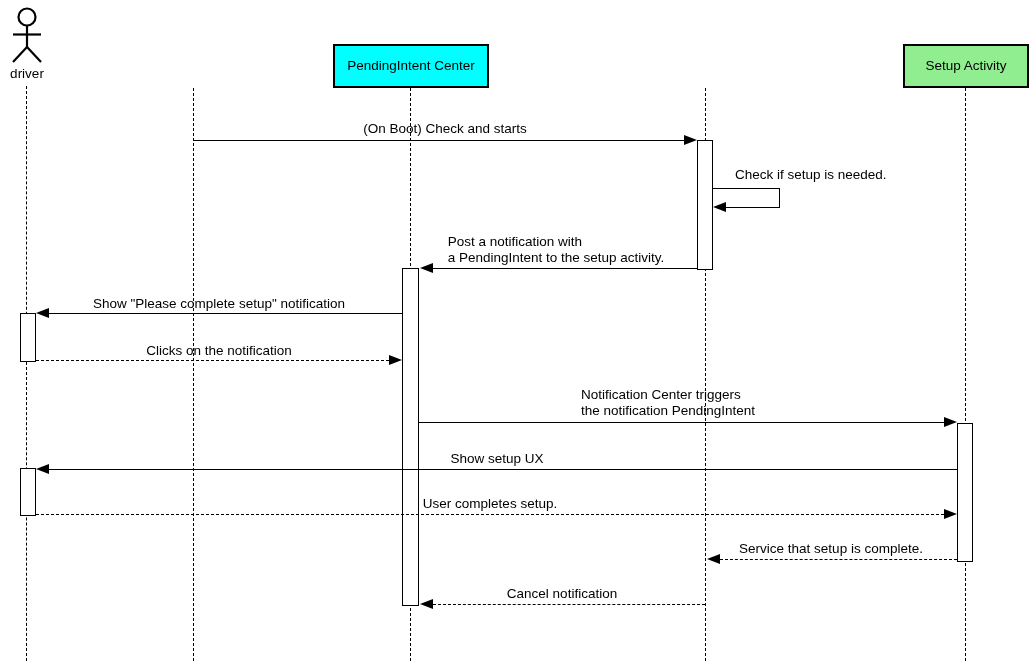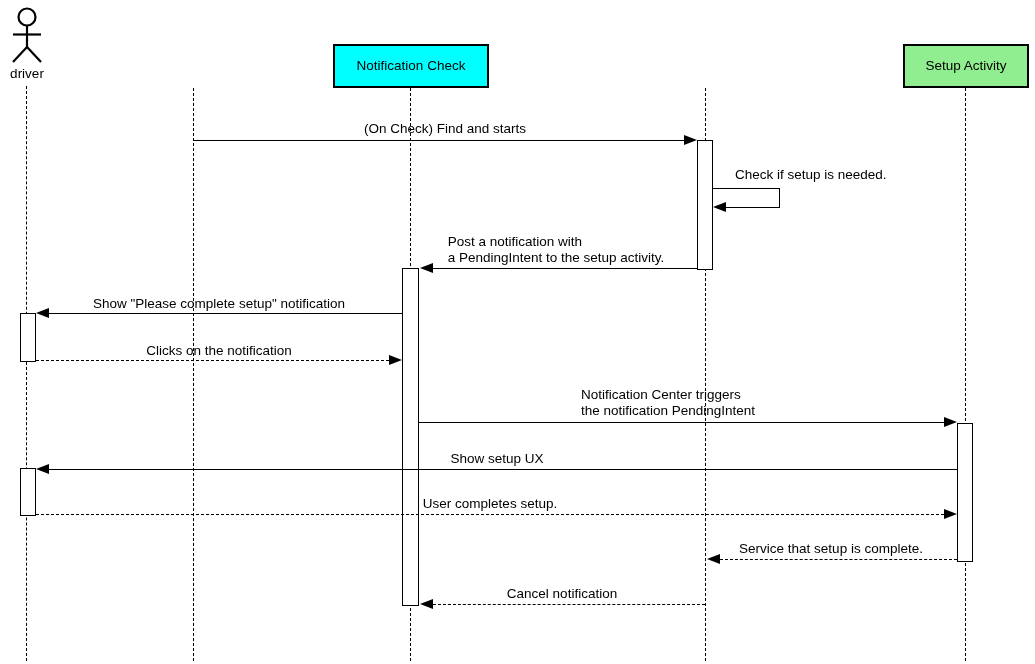--- a/index.html
+++ b/index.html
@@ -41,36 +41,36 @@
   <svg class="actor-figure" width="46" height="58" viewBox="0 0 46 58">
     <circle cx="23" cy="11" r="8.5" fill="#fff" stroke="#000" stroke-width="2.2"></circle>
     <line x1="23" y1="19.5" x2="23" y2="41" stroke="#000" stroke-width="2.2"></line>
     <line x1="9" y1="28.5" x2="37" y2="28.5" stroke="#000" stroke-width="2.2"></line>
     <line x1="23" y1="41" x2="9" y2="56" stroke="#000" stroke-width="2.2"></line>
     <line x1="23" y1="41" x2="37" y2="56" stroke="#000" stroke-width="2.2"></line>
   </svg>
   <div class="mlabel c" style="left:27px;top:66px">driver</div>
 
   <div class="pbox cyan" style="left:333px;top:44px;width:156px;height:44px">
-    <span>Notification Check</span>
+    <span>PendingIntent Center</span>
   </div>
   <div class="pbox green" style="left:903px;top:44px;width:126px;height:44px">
     <span>Setup Activity</span>
   </div>
 
   <div class="bar" style="left:697px;top:140px;width:16px;height:130px"></div>
   <div class="bar" style="left:402px;top:268px;width:17px;height:338px"></div>
   <div class="bar" style="left:20px;top:313px;width:16px;height:49px"></div>
   <div class="bar" style="left:20px;top:468px;width:16px;height:48px"></div>
   <div class="bar" style="left:957px;top:423px;width:16px;height:139px"></div>
 
   <div>
     <div class="hline" style="left:194px;top:140px;width:491px"></div>
     <div class="arr r" style="left:684px;top:135px"></div>
-    <div class="mlabel c" style="left:445px;top:121px">(On Check) Find and starts</div>
+    <div class="mlabel c" style="left:445px;top:121px">(On Boot) Check and starts</div>
   </div>
 
   <div>
     <div class="hline" style="left:713px;top:188px;width:67px"></div>
     <div class="vline" style="left:779px;top:188px;height:20px"></div>
     <div class="hline" style="left:726px;top:207px;width:54px"></div>
     <div class="arr l" style="left:713px;top:202px"></div>
     <div class="mlabel" style="left:735px;top:167px">Check if setup is needed.</div>
   </div>
 

